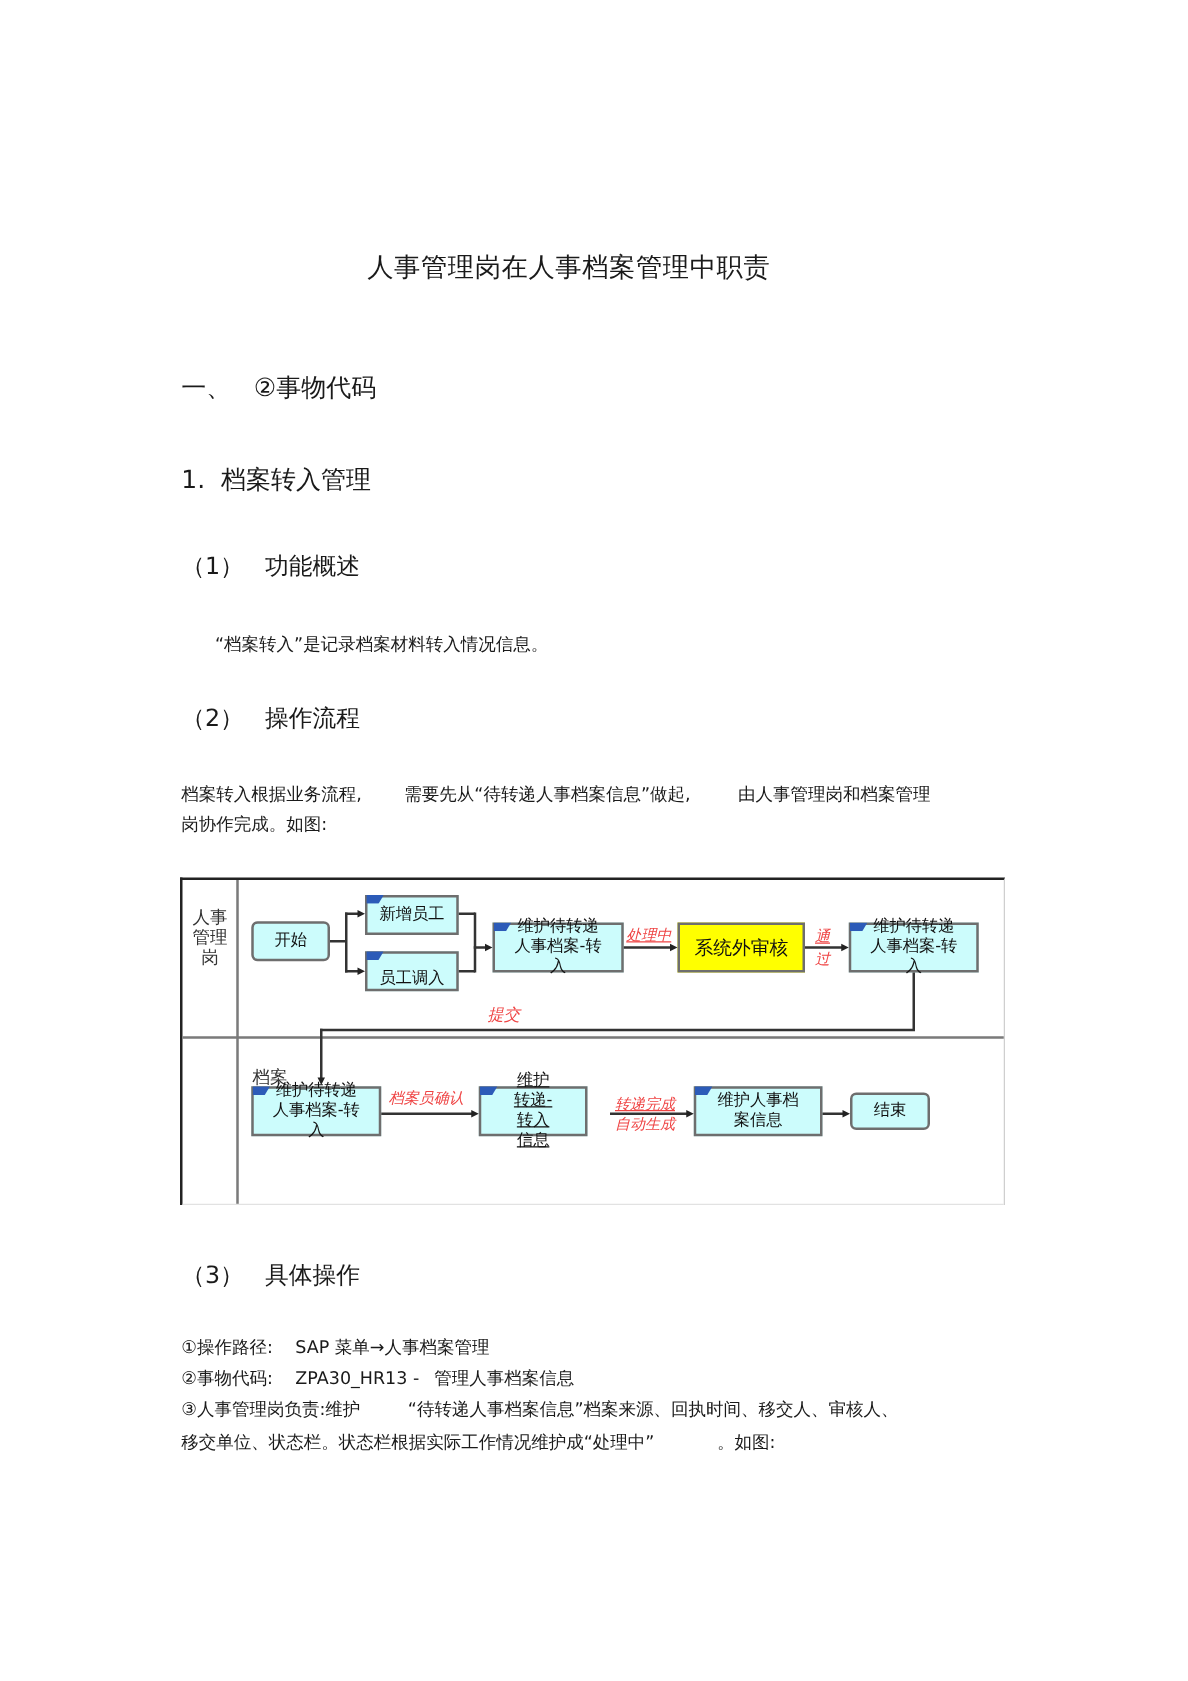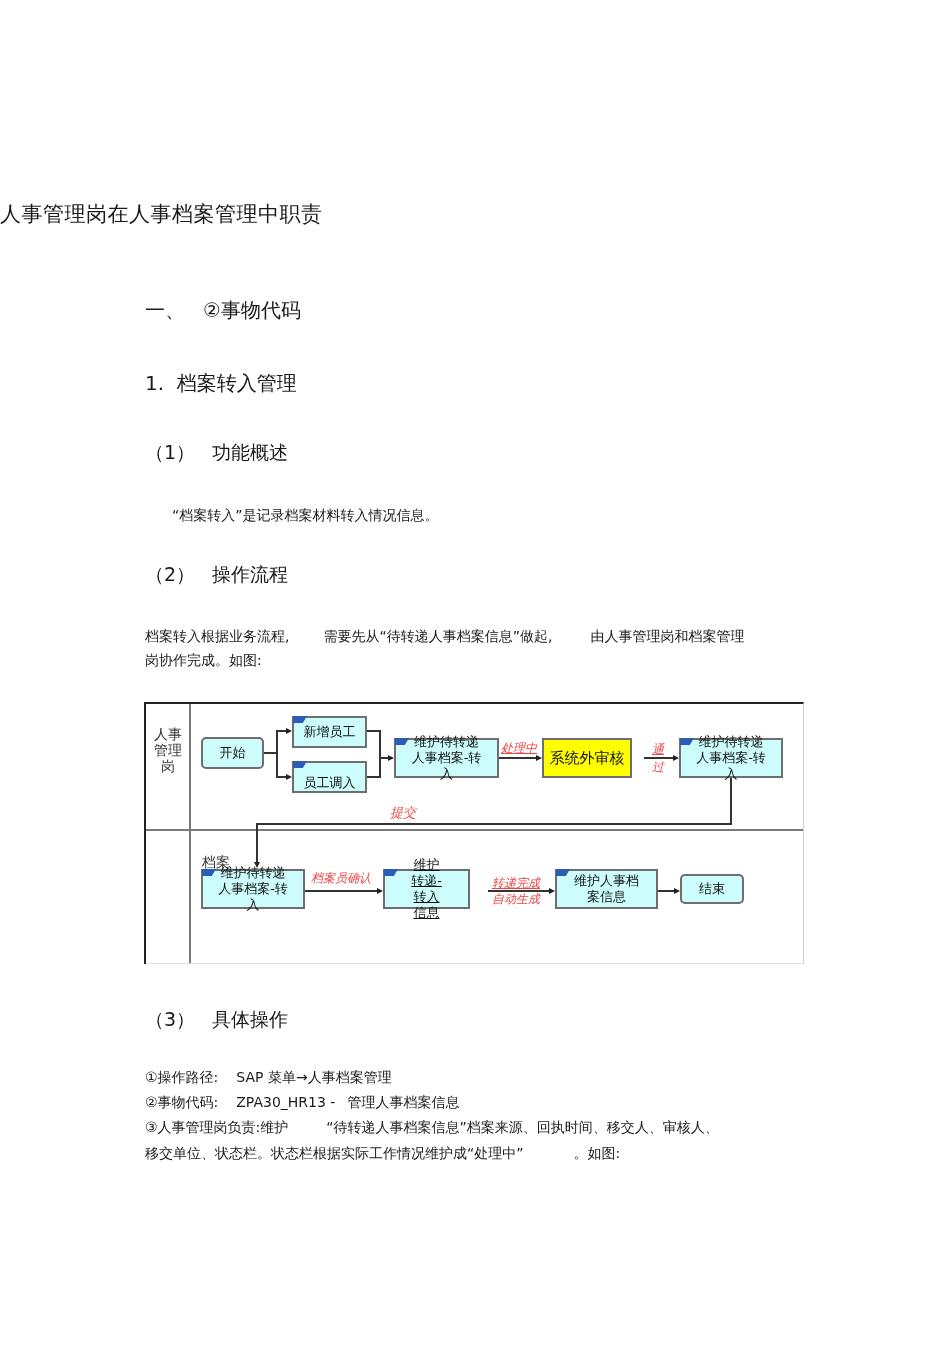--- a/index.html
+++ b/index.html
@@ -1,21 +1,21 @@
 <!DOCTYPE html>
 <html><head>
 <meta charset="utf-8">
 <style>
   html, body { margin: 0; padding: 0; background: #ffffff; }
   body {
     width: 950px; height: 1345px; position: relative; overflow: hidden;
     font-family: "DejaVu Sans", "Liberation Sans", sans-serif; color: #1a1a1a;
   }
   .abs { position: absolute; white-space: nowrap; }
-  .title { left: 0; width: 910px; text-align: left; top: 200px; font-size: 21px; letter-spacing: 0.5px; }
+  .title { left: 0; width: 910px; text-align: center; top: 200px; font-size: 21px; letter-spacing: 0.5px; }
   .h1 { left: 145px; top: 297px; font-size: 20px; }
   .h1 .num { display: inline-block; width: 58px; }
   .h2 { left: 145px; top: 370px; font-size: 20px; }
   .h3 { left: 145px; font-size: 19px; }
   .h3 .num { display: inline-block; width: 67px; }
   .body-text { font-size: 14px; }
   .p-flow { left: 145px; top: 624px; font-size: 14px; line-height: 24px; white-space: normal; width: 650px; }
   .gap { display: inline-block; }
 
   
@@ -99,21 +99,21 @@
   <div class="node" style="left:146px; top:57px; width:75px; height:32px;align-items:flex-end;">
     <span class="sap"></span>
     <span>员工调入</span>
   </div>
 
   <div class="node" style="left:248px; top:34px; width:105px; height:40px; padding:0 14px;">
     <span class="sap"></span>
     <span>维护待转递人事档案-转入</span>
   </div>
 
-  <div class="node yellow" style="left:396px; top:34px; width:90px; height:40px;text-align:right;">系统外审核</div>
+  <div class="node yellow" style="left:396px; top:34px; width:102px; height:40px;text-align:right;">系统外审核</div>
 
   <div class="node" style="left:533px; top:34px; width:104px; height:40px; padding:0 14px;">
     <span class="sap"></span>
     <span>维护待转递人事档案-转入</span>
   </div>
 
   <div class="line" style="left:118px; top:48px; width:13px; height:2px;"></div>
   <div class="line" style="left:130px; top:26px; width:2px; height:48px;"></div>
   <div class="line" style="left:130px; top:26px; width:12px; height:2px;"></div>
   <div class="arrow" style="left:140px; top:24px;"></div>

